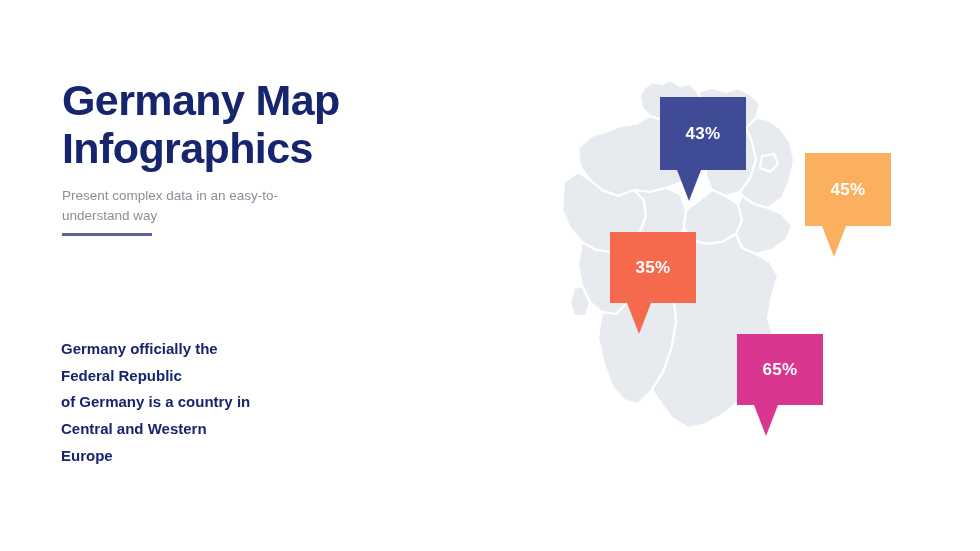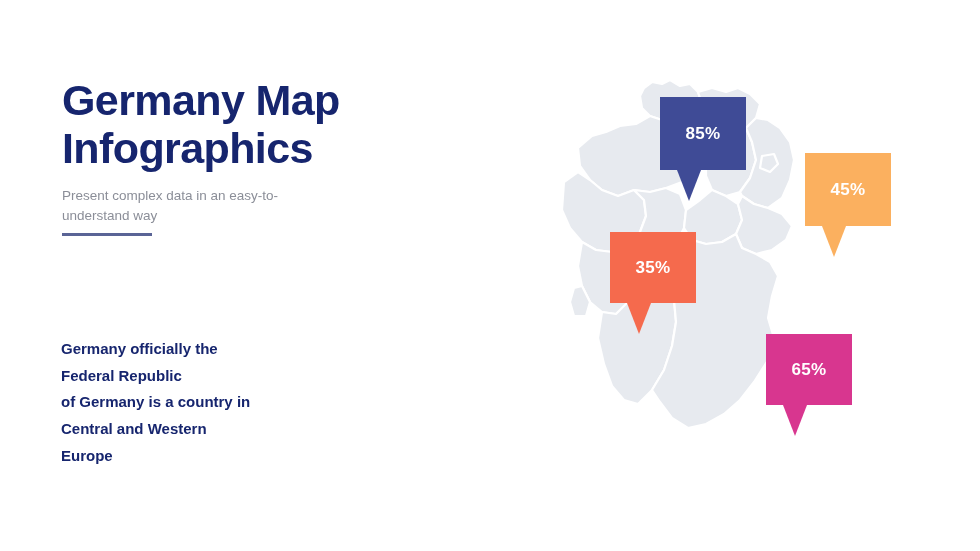--- a/index.html
+++ b/index.html
@@ -109,21 +109,21 @@
   #marker-85 .marker-pointer { left: 17px; border-top: 31px solid #3f4b96; }
 
   #marker-45 { left: 805px; top: 153px; }
   #marker-45 .marker-box { width: 86px; height: 73px; background: #fbb05f; }
   #marker-45 .marker-pointer { left: 17px; border-top: 31px solid #fbb05f; }
 
   #marker-35 { left: 610px; top: 232px; }
   #marker-35 .marker-box { width: 86px; height: 71px; background: #f56a4d; }
   #marker-35 .marker-pointer { left: 17px; border-top: 31px solid #f56a4d; }
 
-  #marker-65 { left: 766px; top: 334px; }
+  #marker-65 { left: 737px; top: 334px; }
   #marker-65 .marker-box { width: 86px; height: 71px; background: #d8368f; }
   #marker-65 .marker-pointer { left: 17px; border-top: 31px solid #d8368f; }
 </style>
 </head>
 <body>
 
 <div id="slide">
 
   <div class="left-col">
     <h1 class="title">Germany Map
@@ -172,21 +172,21 @@
 
         <path d="M62 242 L76 244 L88 232 L96 214 L112 208 L126 214 L134 230 L136 252 L132 276 L124 300 L112 320 L98 334 L84 330 L72 316 L64 294 L58 268 Z"></path>
 
         <path d="M126 190 L140 182 L152 170 L166 174 L182 172 L196 164 L202 178 L216 184 L230 192 L238 206 L232 226 L228 248 L234 268 L228 290 L214 312 L200 330 L184 344 L166 354 L148 358 L132 348 L120 332 L112 320 L124 300 L132 276 L136 252 L134 230 L126 214 L112 208 Z"></path>
       </g>
     </svg>
   </div>
 
   <div class="marker" id="marker-85">
     <div class="marker-box">
-      <span>85%</span>
+      <span>43%</span>
       <span class="marker-pointer"></span>
     </div>
   </div>
 
   <div class="marker" id="marker-45">
     <div class="marker-box">
       <span>45%</span>
       <span class="marker-pointer"></span>
     </div>
   </div>

